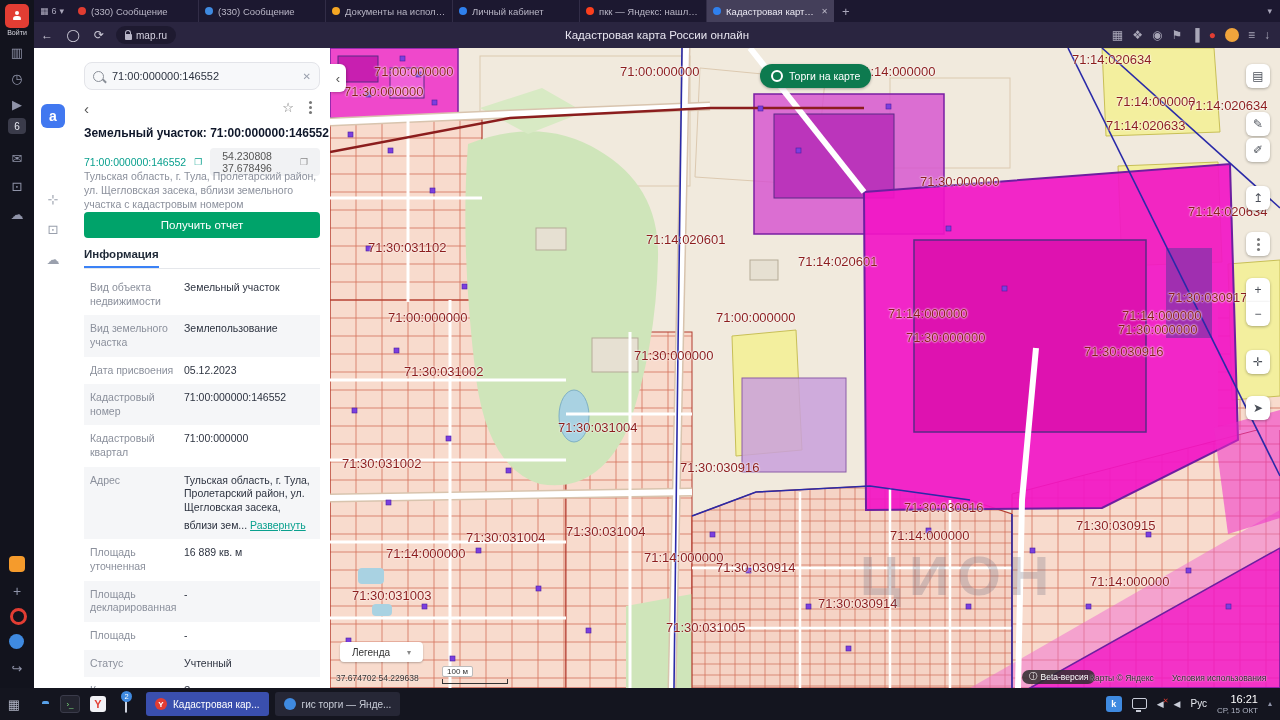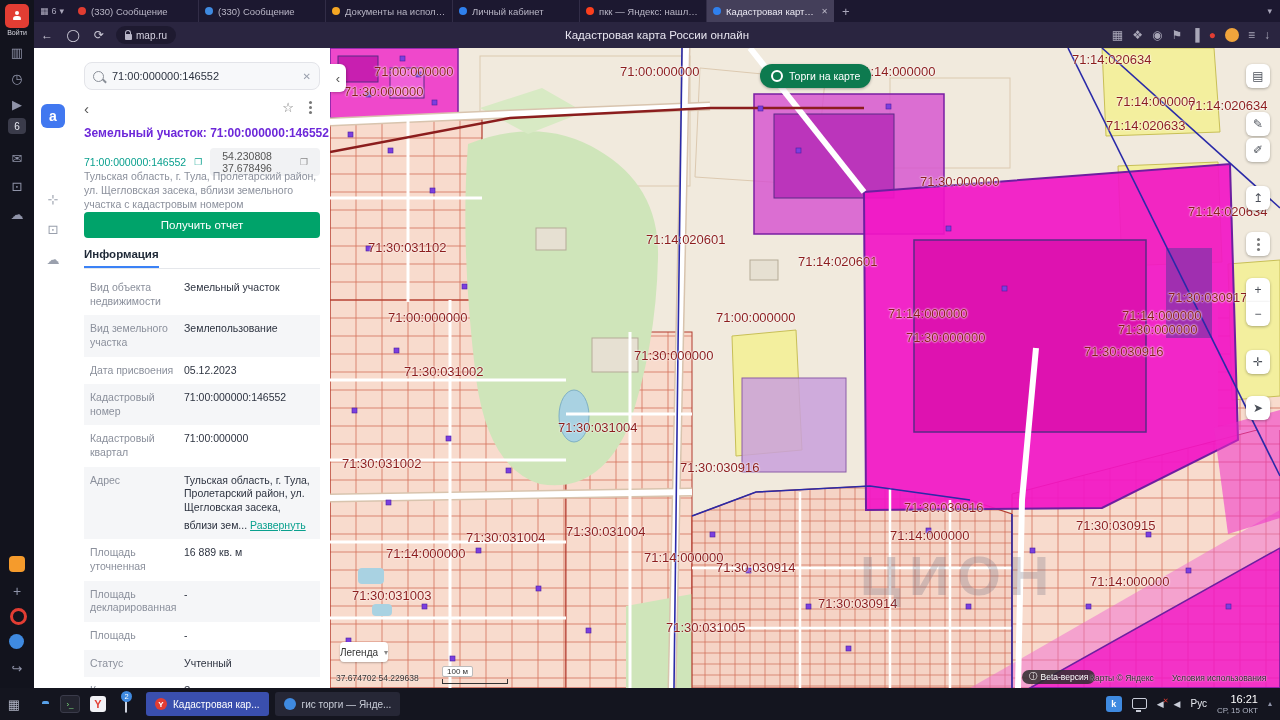--- a/index.html
+++ b/index.html
@@ -51,21 +51,21 @@
   .srail-ic{left:0;width:38px;text-align:center;color:#9aa0ad;font-size:13px}
   .pc{left:50px;width:236px}
   .search{top:14px;height:28px;box-sizing:border-box;border:1px solid #e3e4e9;background:#f7f8fa;border-radius:8px;
     display:flex;align-items:center;gap:6px;padding:0 8px}
   .search input{border:none;outline:none;background:transparent;font-size:11px;color:#2d3340;flex:1;
     font-family:"Liberation Sans","DejaVu Sans",sans-serif}
   .mag{width:9px;height:9px;border:1.5px solid #8a8f98;border-radius:50%;position:relative;flex:none}
   .mag::after{content:"";position:absolute;width:5px;height:1.5px;background:#8a8f98;transform:rotate(45deg);right:-4px;bottom:-1px}
   .clr{color:#9aa0ad;font-size:10px}
   .dots3{width:3px;height:3px;border-radius:50%;background:#777;box-shadow:0 -5px 0 #777,0 5px 0 #777}
-  .ptitle{top:78px;font-size:12px;font-weight:bold;color:#6d28d9;white-space:nowrap}
+  .ptitle{top:78px;font-size:12px;font-weight:bold;color:#0f172a;white-space:nowrap}
   .chiprow{top:100px;display:flex;align-items:center;gap:8px;font-size:10.5px}
   .teal{color:#0aa08e}
   .graychip{background:#f1f2f4;border-radius:4px;padding:2px 12px;color:#555;display:flex;gap:4px;align-items:center}
   .subtitle{top:122px;font-size:10.5px;line-height:1.32;color:#8b909c}
   .greenbtn{top:164px;height:26px;width:236px;background:#00a36a;border-radius:4px;color:#fff;font-size:11.5px;
     display:flex;align-items:center;justify-content:center}
   .tabrow{top:196px;height:24px;width:236px;border-bottom:1px solid #e5e7eb}
   .tabinfo{font-size:11.5px;font-weight:bold;color:#1f2937;display:inline-block;padding-bottom:6px;
     border-bottom:2.5px solid #3b82f6}
   .itable{top:226px;width:236px;font-size:10.5px}
@@ -80,21 +80,21 @@
     text-shadow:0 0 2px #fff,0 0 2px #fff}
   .collapse{left:0;top:16px;width:16px;height:28px;background:#fff;border-radius:0 6px 6px 0;
     box-shadow:1px 1px 3px rgba(0,0,0,.25);display:flex;align-items:center;justify-content:center;
     color:#555;font-size:13px}
   .torgi{left:430px;top:16px;height:24px;background:#0d7a4f;border-radius:12px;display:flex;align-items:center;
     gap:6px;padding:0 11px;color:#fff;font-size:10.5px;box-shadow:0 1px 3px rgba(0,0,0,.3)}
   .tdotw{width:8px;height:8px;border:2px solid #fff;border-radius:50%}
   .ctrl{right:10px;width:24px;height:24px;background:#fff;border-radius:6px;box-shadow:0 1px 3px rgba(0,0,0,.3);
     display:flex;align-items:center;justify-content:center;color:#4a4f58;font-size:12px}
   .legend{left:10px;bottom:26px;height:20px;background:#fff;border-radius:4px;box-shadow:0 1px 2px rgba(0,0,0,.25);
-    display:flex;align-items:center;gap:6px;padding:0 0;font-size:10px;color:#333}
+    display:flex;align-items:center;gap:17px;padding:0 12px;font-size:10px;color:#333}
   .coords{left:6px;bottom:5px;font-size:8.5px;color:#333;text-shadow:0 0 2px #fff}
   .scale{left:112px;bottom:4px;text-align:left}
   .sc-label{display:inline-block;background:#fff;border:1px solid #bbb;font-size:8px;color:#333;padding:0 4px;border-radius:2px}
   .sc-line{width:64px;height:4px;border-left:1.5px solid #333;border-right:1.5px solid #333;border-bottom:1.5px solid #333;margin-top:1px}
   .beta{left:692px;bottom:4px;height:14px;background:rgba(45,45,45,.85);border-radius:8px;color:#fff;
     font-size:8.5px;display:flex;align-items:center;gap:3px;padding:0 7px}
   .attr{bottom:5px;font-size:8.5px;color:#2d2d2d;text-shadow:0 0 2px #fff}
   .wm{left:530px;top:495px;font-size:56px;font-weight:bold;letter-spacing:8px;color:rgba(110,110,130,.28)}
   
   .taskbar{left:0;top:688px;width:1280px;height:32px;background:#14151f;display:flex;align-items:center}

